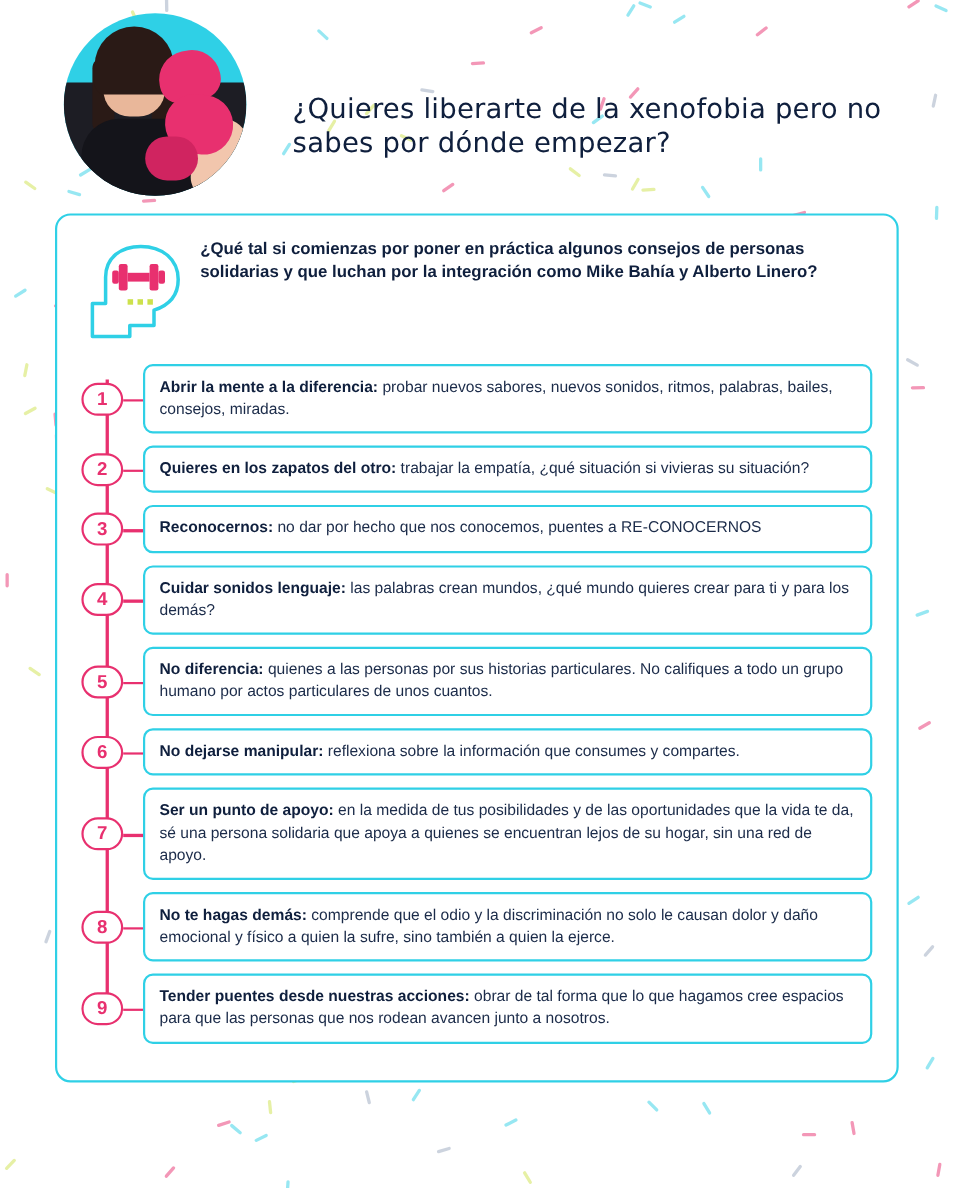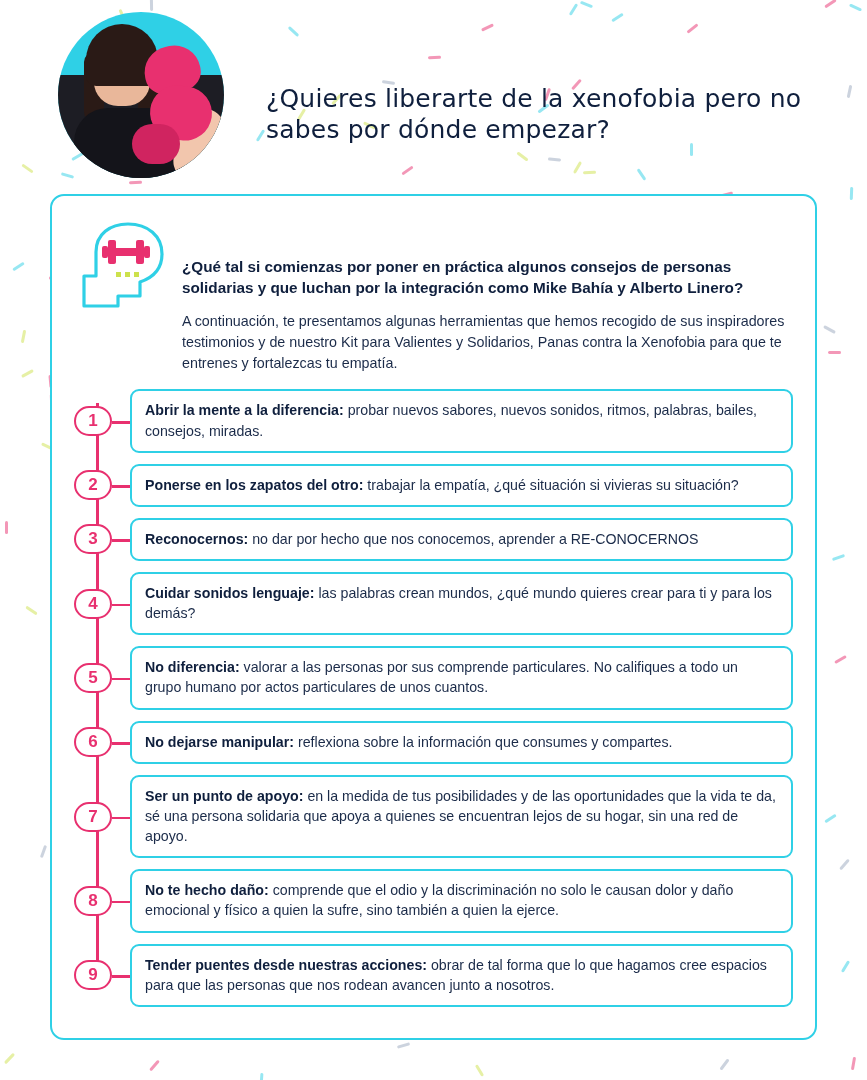--- a/index.html
+++ b/index.html
@@ -128,21 +128,21 @@
     position: relative; z-index: 2;
     margin: 8px 50px 0 50px;
     border: 2.5px solid #2fd0e6;
     border-radius: 14px;
     background: #ffffff;
     padding: 18px 22px 20px 22px;
     min-height: 790px;
   }
   .intro-row { display: flex; align-items: flex-start; gap: 12px; }
   .head-icon { width: 96px; flex: 0 0 96px; padding-top: 4px; }
-  .intro-text { flex: 1; padding-top: 2px; margin-top: 40px; }
+  .intro-text { flex: 1; padding-top: 2px; }
   .lead {
     font-weight: bold;
     font-size: 15.3px;
     line-height: 1.38;
     color: #0f1f3d;
   }
   .sub {
     margin-top: 13px;
     font-size: 14.3px;
     line-height: 1.45;
@@ -399,66 +399,65 @@
           <rect x="42" y="30" width="20" height="8" fill="#e8306f"></rect>
           <rect x="28" y="28" width="6" height="12" rx="2" fill="#e8306f"></rect>
           <rect x="70" y="28" width="6" height="12" rx="2" fill="#e8306f"></rect>
           <rect x="42" y="54" width="5" height="5" fill="#cde14c"></rect>
           <rect x="51" y="54" width="5" height="5" fill="#cde14c"></rect>
           <rect x="60" y="54" width="5" height="5" fill="#cde14c"></rect>
         </svg>
       </div>
       <div class="intro-text">
         <div class="lead">¿Qué tal si comienzas por poner en práctica algunos consejos de personas solidarias y que luchan por la integración como Mike Bahía y Alberto Linero?</div>
-        <div class="sub">A continuación, te presentamos algunas herramientas que hemos recogido de sus inspiradores testimonios y de nuestro Kit para Valientes y Solidarios, Panas contra la Xenofobia para que te entrenes y fortalezcas tu empatía.</div>
       </div>
     </div>
 
     <div class="list">
       <div class="spine"></div>
       <div id="tips-container">
           <div class="item">
             <div class="num">1</div>
             <div class="connector"></div>
             <div class="box"><b>Abrir la mente a la diferencia:</b><span> probar nuevos sabores, nuevos sonidos, ritmos, palabras, bailes, consejos, miradas.</span></div>
           </div>
           <div class="item">
             <div class="num">2</div>
             <div class="connector"></div>
-            <div class="box"><b>Ponerse en los zapatos del otro:</b><span> trabajar la empatía, ¿qué situación si vivieras su situación?</span></div>
+            <div class="box"><b>Quieres en los zapatos del otro:</b><span> trabajar la empatía, ¿qué situación si vivieras su situación?</span></div>
           </div>
           <div class="item">
             <div class="num">3</div>
             <div class="connector"></div>
-            <div class="box"><b>Reconocernos:</b><span> no dar por hecho que nos conocemos, aprender a RE-CONOCERNOS</span></div>
+            <div class="box"><b>Reconocernos:</b><span> no dar por hecho que nos conocemos, puentes a RE-CONOCERNOS</span></div>
           </div>
           <div class="item">
             <div class="num">4</div>
             <div class="connector"></div>
             <div class="box"><b>Cuidar sonidos lenguaje:</b><span> las palabras crean mundos, ¿qué mundo quieres crear para ti y para los demás?</span></div>
           </div>
           <div class="item">
             <div class="num">5</div>
             <div class="connector"></div>
-            <div class="box"><b>No diferencia:</b><span> valorar a las personas por sus comprende particulares. No califiques a todo un grupo humano por actos particulares de unos cuantos.</span></div>
+            <div class="box"><b>No diferencia:</b><span> quienes a las personas por sus historias particulares. No califiques a todo un grupo humano por actos particulares de unos cuantos.</span></div>
           </div>
           <div class="item">
             <div class="num">6</div>
             <div class="connector"></div>
             <div class="box"><b>No dejarse manipular:</b><span> reflexiona sobre la información que consumes y compartes.</span></div>
           </div>
           <div class="item">
             <div class="num">7</div>
             <div class="connector"></div>
             <div class="box"><b>Ser un punto de apoyo:</b><span> en la medida de tus posibilidades y de las oportunidades que la vida te da, sé una persona solidaria que apoya a quienes se encuentran lejos de su hogar, sin una red de apoyo.</span></div>
           </div>
           <div class="item">
             <div class="num">8</div>
             <div class="connector"></div>
-            <div class="box"><b>No te hecho daño:</b><span> comprende que el odio y la discriminación no solo le causan dolor y daño emocional y físico a quien la sufre, sino también a quien la ejerce.</span></div>
+            <div class="box"><b>No te hagas demás:</b><span> comprende que el odio y la discriminación no solo le causan dolor y daño emocional y físico a quien la sufre, sino también a quien la ejerce.</span></div>
           </div>
           <div class="item">
             <div class="num">9</div>
             <div class="connector"></div>
             <div class="box"><b>Tender puentes desde nuestras acciones:</b><span> obrar de tal forma que lo que hagamos cree espacios para que las personas que nos rodean avancen junto a nosotros.</span></div>
           </div>
         </div>
     </div>
   </div>
 

